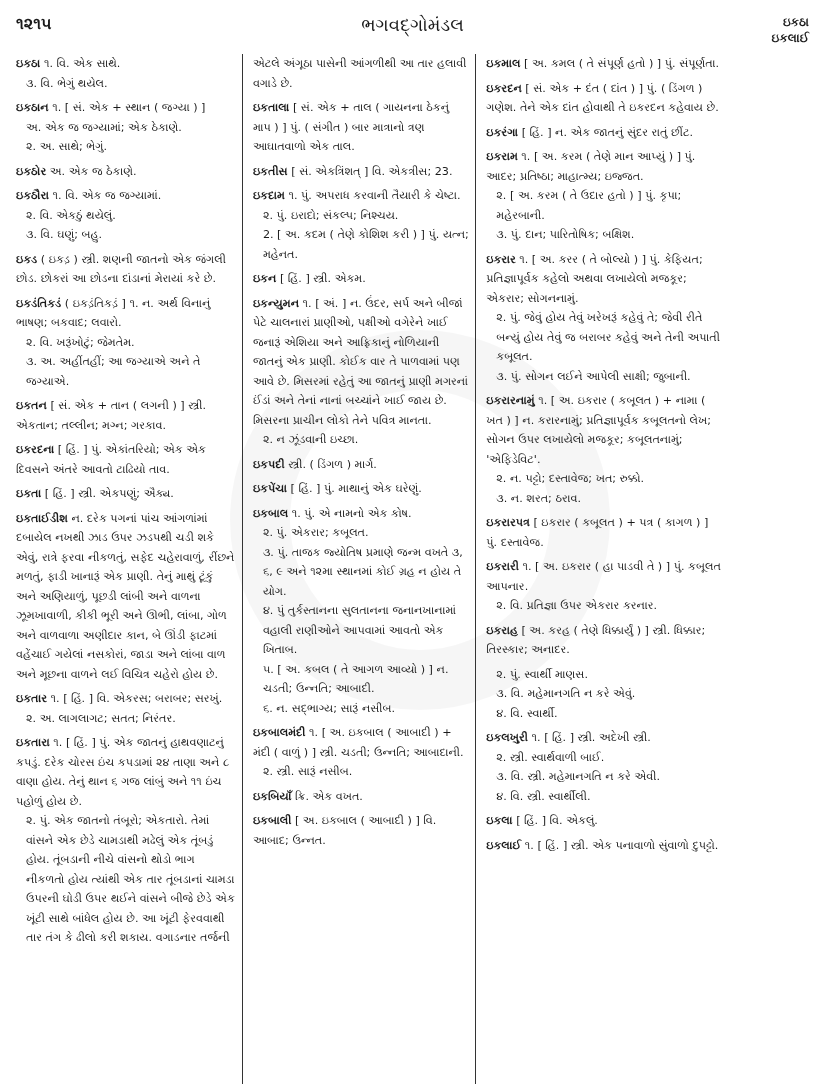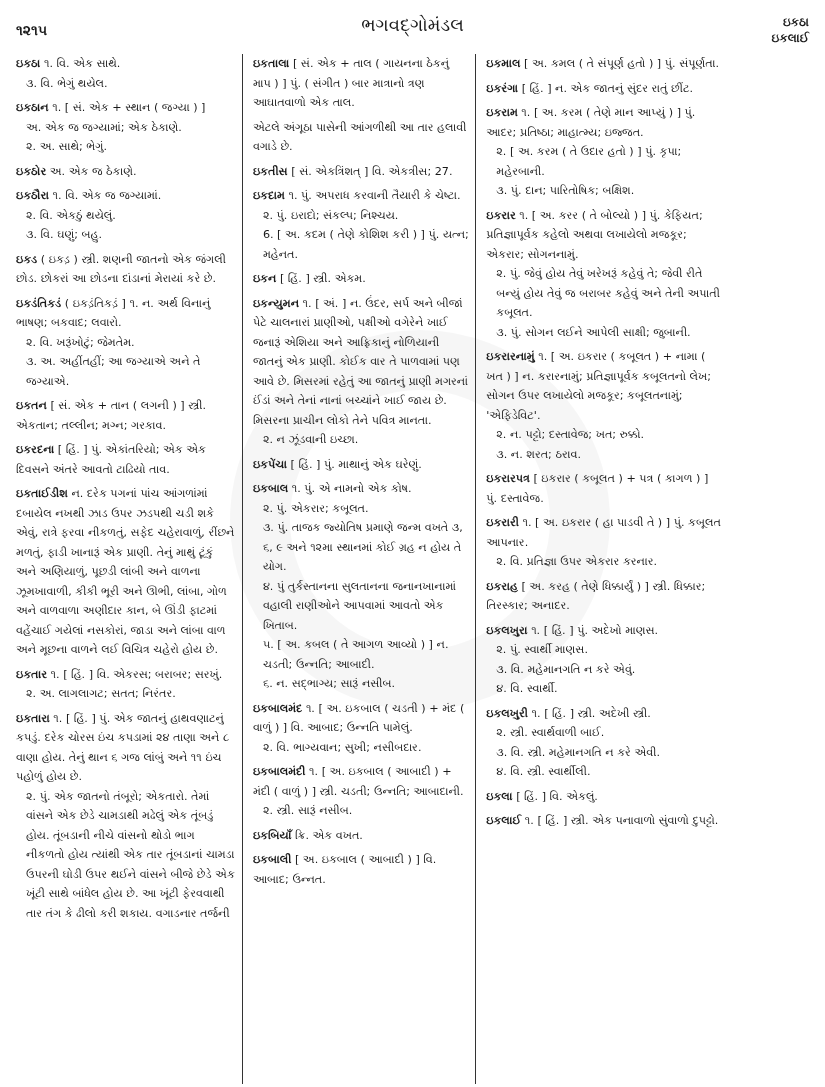--- a/index.html
+++ b/index.html
@@ -6,21 +6,21 @@
     body {
       width: 825px; height: 1087px; overflow: hidden; position: relative;
       font-family: "DejaVu Sans", sans-serif; color: #1a1a1a;
     }
     .watermark {
       position: absolute; left: 230px; top: 330px; width: 380px; height: 380px;
       border-radius: 50%; border: 60px solid rgba(0,0,0,0.035);
       box-sizing: border-box; pointer-events: none;
     }
     .header { position: absolute; top: 0; left: 0; width: 825px; height: 54px; }
-    .page-num { position: absolute; left: 16px; top: 22px; font-size: 14px; font-weight: bold; }
+    .page-num { position: absolute; left: 16px; top: 14px; font-size: 16px; font-weight: bold; }
     .running-title { position: absolute; left: 0; right: 0; top: 14px; text-align: center; font-size: 18px; font-weight: normal; }
     .guide { position: absolute; right: 16px; top: 14px; text-align: right; font-size: 12px; font-weight: bold; line-height: 16px; }
     .columns { position: absolute; top: 54px; left: 0; width: 727px; height: 1030px; display: flex; }
     .col { box-sizing: border-box; padding: 0 6px 0 16px; overflow: hidden; }
     .col1 { width: 275px; border-right: 1.5px solid #333; }
     .col2 { width: 265px; border-right: 1.5px solid #333; padding-left: 10px; }
     .col3 { width: 285px; padding-left: 10px; }
     .entry { margin-bottom: 5px; font-size: 11.2px; line-height: 19.5px; }
     .entry .line { display: block; }
     .entry .hw { font-weight: bold; }
@@ -67,82 +67,87 @@
         <span class="sense">૨. વિ. ખરૂંખોટું; જેમતેમ.</span>
         <span class="sense">૩. અ. અહીંતહીં; આ જગ્યાએ અને તે જગ્યાએ.</span>
       </div>
       <div class="entry">
         <span class="line"><span class="hw">ઇકતન</span> <span>[ સં. એક + તાન ( લગની ) ] સ્ત્રી. એકતાન; તલ્લીન; મગ્ન; ગરકાવ.</span></span>
       </div>
       <div class="entry">
         <span class="line"><span class="hw">ઇકરદના</span> <span>[ હિં. ] પું. એકાંતરિયો; એક એક દિવસને અંતરે આવતો ટાઢિયો તાવ.</span></span>
       </div>
       <div class="entry">
+        <span class="line"><span class="hw">ઇકતા</span> <span>[ હિં. ] સ્ત્રી. એકપણું; ઐક્ય.</span></span>
+      </div>
+      <div class="entry">
         <span class="line"><span class="hw">ઇકતાઈડીશ</span> <span>ન. દરેક પગનાં પાંચ આંગળાંમાં દબાયેલ નખથી ઝાડ ઉપર ઝડપથી ચડી શકે એવું, રાત્રે ફરવા નીકળતું, સફેદ ચહેરાવાળું, રીંછને મળતું, ફાડી ખાનારૂં એક પ્રાણી. તેનું માથું ટૂંકું અને અણિયાળું, પૂછડી લાંબી અને વાળના ઝૂમખાવાળી, કીકી ભૂરી અને ઊભી, લાંબા, ગોળ અને વાળવાળા અણીદાર કાન, બે ઊંડી ફાટમાં વહેંચાઈ ગયેલાં નસકોરાં, જાડા અને લાંબા વાળ અને મૂછના વાળને લઈ વિચિત્ર ચહેરો હોય છે.</span></span>
       </div>
       <div class="entry">
         <span class="line"><span class="hw">ઇકતાર</span> <span>૧. [ હિં. ] વિ. એકરસ; બરાબર; સરખું.</span></span>
         <span class="sense">૨. અ. લાગલાગટ; સતત; નિરંતર.</span>
       </div>
       <div class="entry">
         <span class="line"><span class="hw">ઇકતારા</span> <span>૧. [ હિં. ] પું. એક જાતનું હાથવણાટનું કપડું. દરેક ચોરસ ઇંચ કપડામાં ૨૪ તાણા અને ૮ વાણા હોય. તેનું થાન ૬ ગજ લાંબું અને ૧૧ ઇંચ પહોળું હોય છે.</span></span>
         <span class="sense">૨. પું. એક જાતનો તંબૂરો; એકતારો. તેમાં વાંસને એક છેડે ચામડાથી મઢેલું એક તૂંબડું હોય. તૂંબડાની નીચે વાંસનો થોડો ભાગ નીકળતો હોય ત્યાંથી એક તાર તૂંબડાનાં ચામડા ઉપરની ઘોડી ઉપર થઈને વાંસને બીજે છેડે એક ખૂંટી સાથે બાંધેલ હોય છે. આ ખૂંટી ફેરવવાથી તાર તંગ કે ઢીલો કરી શકાય. વગાડનાર તર્જની</span>
       </div>
     </div>
   <div class="col col2">
       <div class="entry">
+        <span class="line"><span>એટલે અંગૂઠા પાસેની આંગળીથી આ તાર હલાવી વગાડે છે.</span></span>
+      </div>
+      <div class="entry">
         <span class="line"><span class="hw">ઇકતાલા</span> <span>[ સં. એક + તાલ ( ગાયનના ઠેકનું માપ ) ] પું. ( સંગીત ) બાર માત્રાનો ત્રણ આઘાતવાળો એક તાલ.</span></span>
       </div>
       <div class="entry">
-        <span class="line"><span>એટલે અંગૂઠા પાસેની આંગળીથી આ તાર હલાવી વગાડે છે.</span></span>
-      </div>
-      <div class="entry">
-        <span class="line"><span class="hw">ઇકતીસ</span> <span>[ સં. એકત્રિંશત્ ] વિ. એકત્રીસ; 27.</span></span>
+        <span class="line"><span class="hw">ઇકતીસ</span> <span>[ સં. એકત્રિંશત્ ] વિ. એકત્રીસ; 23.</span></span>
       </div>
       <div class="entry">
         <span class="line"><span class="hw">ઇકદામ</span> <span>૧. પું. અપરાધ કરવાની તૈયારી કે ચેષ્ટા.</span></span>
         <span class="sense">૨. પું. ઇરાદો; સંકલ્પ; નિશ્ચય.</span>
-        <span class="sense">6. [ અ. કદમ ( તેણે કોશિશ કરી ) ] પું. યત્ન; મહેનત.</span>
+        <span class="sense">2. [ અ. કદમ ( તેણે કોશિશ કરી ) ] પું. યત્ન; મહેનત.</span>
       </div>
       <div class="entry">
         <span class="line"><span class="hw">ઇકન</span> <span>[ હિં. ] સ્ત્રી. એકમ.</span></span>
       </div>
       <div class="entry">
         <span class="line"><span class="hw">ઇકન્યુમન</span> <span>૧. [ અં. ] ન. ઉંદર, સર્પ અને બીજાં પેટે ચાલનારાં પ્રાણીઓ, પક્ષીઓ વગેરેને ખાઈ જનારૂં એશિયા અને આફ્રિકાનું નોળિયાની જાતનું એક પ્રાણી. કોઈક વાર તે પાળવામાં પણ આવે છે. મિસરમાં રહેતું આ જાતનું પ્રાણી મગરનાં ઈંડાં અને તેનાં નાનાં બચ્ચાંને ખાઈ જાય છે. મિસરના પ્રાચીન લોકો તેને પવિત્ર માનતા.</span></span>
         <span class="sense">૨. ન ઝૂંડવાની ઇચ્છા.</span>
+      </div>
+      <div class="entry">
+        <span class="line"><span class="hw">ઇકપદી</span> <span>સ્ત્રી. ( ડિંગળ ) માર્ગ.</span></span>
       </div>
       <div class="entry">
         <span class="line"><span class="hw">ઇકપેંચા</span> <span>[ હિં. ] પું. માથાનું એક ઘરેણું.</span></span>
       </div>
       <div class="entry">
         <span class="line"><span class="hw">ઇકબાલ</span> <span>૧. પું. એ નામનો એક કોષ.</span></span>
         <span class="sense">૨. પું. એકરાર; કબૂલત.</span>
         <span class="sense">૩. પું. તાજક જ્યોતિષ પ્રમાણે જન્મ વખતે ૩, ૬, ૯ અને ૧૨મા સ્થાનમાં કોઈ ગ્રહ ન હોય તે યોગ.</span>
         <span class="sense">૪. પું તુર્કસ્તાનના સુલતાનના જનાનખાનામાં વહાલી રાણીઓને આપવામાં આવતો એક ખિતાબ.</span>
         <span class="sense">૫. [ અ. કબલ ( તે આગળ આવ્યો ) ] ન. ચડતી; ઉન્નતિ; આબાદી.</span>
         <span class="sense">૬. ન. સદ્ભાગ્ય; સારૂં નસીબ.</span>
-      </div>
-      <div class="entry">
-        <span class="line"><span class="hw">ઇકબાલમંદ</span> <span>૧. [ અ. ઇકબાલ ( ચડતી ) + મંદ ( વાળું ) ] વિ. આબાદ; ઉન્નતિ પામેલું.</span></span>
-        <span class="sense">૨. વિ. ભાગ્યવાન; સુખી; નસીબદાર.</span>
       </div>
       <div class="entry">
         <span class="line"><span class="hw">ઇકબાલમંદી</span> <span>૧. [ અ. ઇકબાલ ( આબાદી ) + મંદી ( વાળું ) ] સ્ત્રી. ચડતી; ઉન્નતિ; આબાદાની.</span></span>
         <span class="sense">૨. સ્ત્રી. સારૂં નસીબ.</span>
       </div>
       <div class="entry">
         <span class="line"><span class="hw">ઇકબિયાઁ</span> <span>ક્રિ. એક વખત.</span></span>
       </div>
       <div class="entry">
         <span class="line"><span class="hw">ઇકબાલી</span> <span>[ અ. ઇકબાલ ( આબાદી ) ] વિ. આબાદ; ઉન્નત.</span></span>
       </div>
     </div>
   <div class="col col3">
       <div class="entry">
         <span class="line"><span class="hw">ઇકમાલ</span> <span>[ અ. કમલ ( તે સંપૂર્ણ હતો ) ] પું. સંપૂર્ણતા.</span></span>
+      </div>
+      <div class="entry">
+        <span class="line"><span class="hw">ઇકરદન</span> <span>[ સં. એક + દંત ( દાંત ) ] પું. ( ડિંગળ ) ગણેશ. તેને એક દાંત હોવાથી તે ઇકરદન કહેવાય છે.</span></span>
       </div>
       <div class="entry">
         <span class="line"><span class="hw">ઇકરંગા</span> <span>[ હિં. ] ન. એક જાતનું સુંદર રાતું છીંટ.</span></span>
       </div>
       <div class="entry">
         <span class="line"><span class="hw">ઇકરામ</span> <span>૧. [ અ. કરમ ( તેણે માન આપ્યું ) ] પું. આદર; પ્રતિષ્ઠા; માહાત્મ્ય; ઇજ્જત.</span></span>
         <span class="sense">૨. [ અ. કરમ ( તે ઉદાર હતો ) ] પું. કૃપા; મહેરબાની.</span>
         <span class="sense">૩. પું. દાન; પારિતોષિક; બક્ષિશ.</span>
       </div>
       <div class="entry">
@@ -159,21 +164,20 @@
         <span class="line"><span class="hw">ઇકરારપત્ર</span> <span>[ ઇકરાર ( કબૂલત ) + પત્ર ( કાગળ ) ] પું. દસ્તાવેજ.</span></span>
       </div>
       <div class="entry">
         <span class="line"><span class="hw">ઇકરારી</span> <span>૧. [ અ. ઇકરાર ( હા પાડવી તે ) ] પું. કબૂલત આપનાર.</span></span>
         <span class="sense">૨. વિ. પ્રતિજ્ઞા ઉપર એકરાર કરનાર.</span>
       </div>
       <div class="entry">
         <span class="line"><span class="hw">ઇકરાહ</span> <span>[ અ. કરહ ( તેણે ધિક્કાર્યું ) ] સ્ત્રી. ધિક્કાર; તિરસ્કાર; અનાદર.</span></span>
       </div>
       <div class="entry">
-        <span class="line"><span class="hw">ઇકલખુરા</span> <span>૧. [ હિં. ] પું. અદેખો માણસ.</span></span>
         <span class="sense">૨. પું. સ્વાર્થી માણસ.</span>
         <span class="sense">૩. વિ. મહેમાનગતિ ન કરે એવું.</span>
         <span class="sense">૪. વિ. સ્વાર્થી.</span>
       </div>
       <div class="entry">
         <span class="line"><span class="hw">ઇકલખુરી</span> <span>૧. [ હિં. ] સ્ત્રી. અદેખી સ્ત્રી.</span></span>
         <span class="sense">૨. સ્ત્રી. સ્વાર્થવાળી બાઈ.</span>
         <span class="sense">૩. વિ. સ્ત્રી. મહેમાનગતિ ન કરે એવી.</span>
         <span class="sense">૪. વિ. સ્ત્રી. સ્વાર્થીલી.</span>
       </div>

